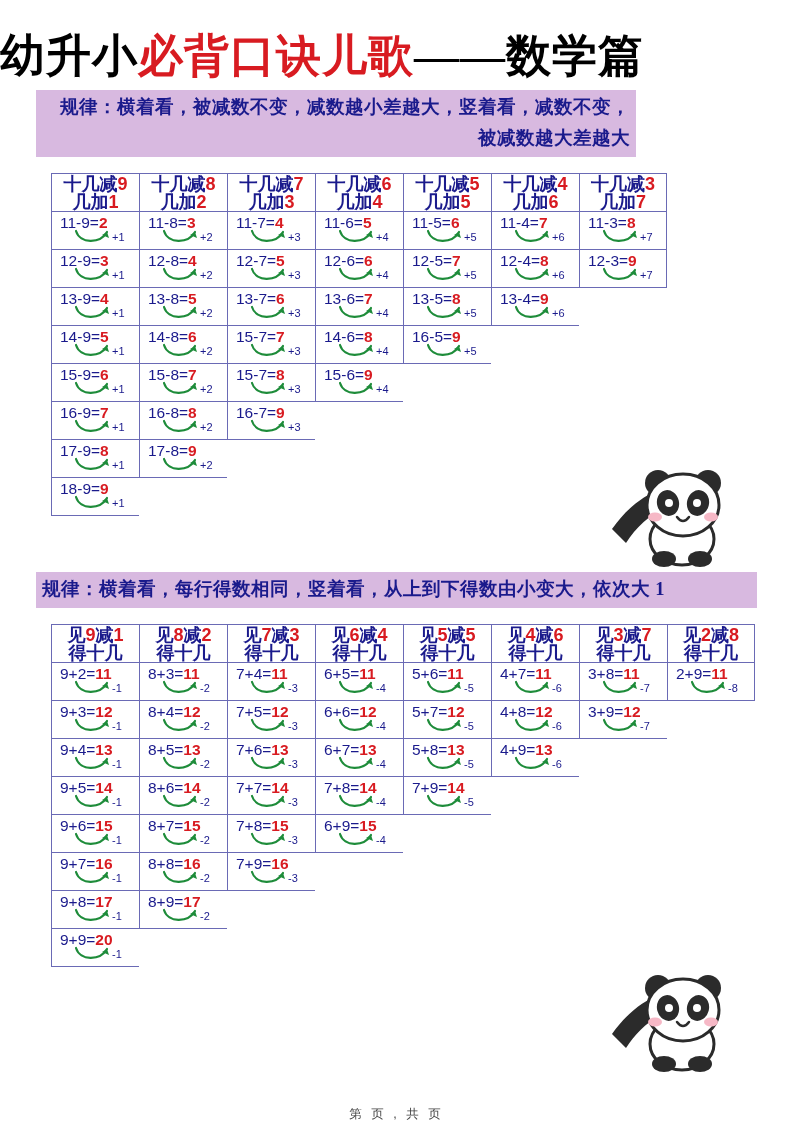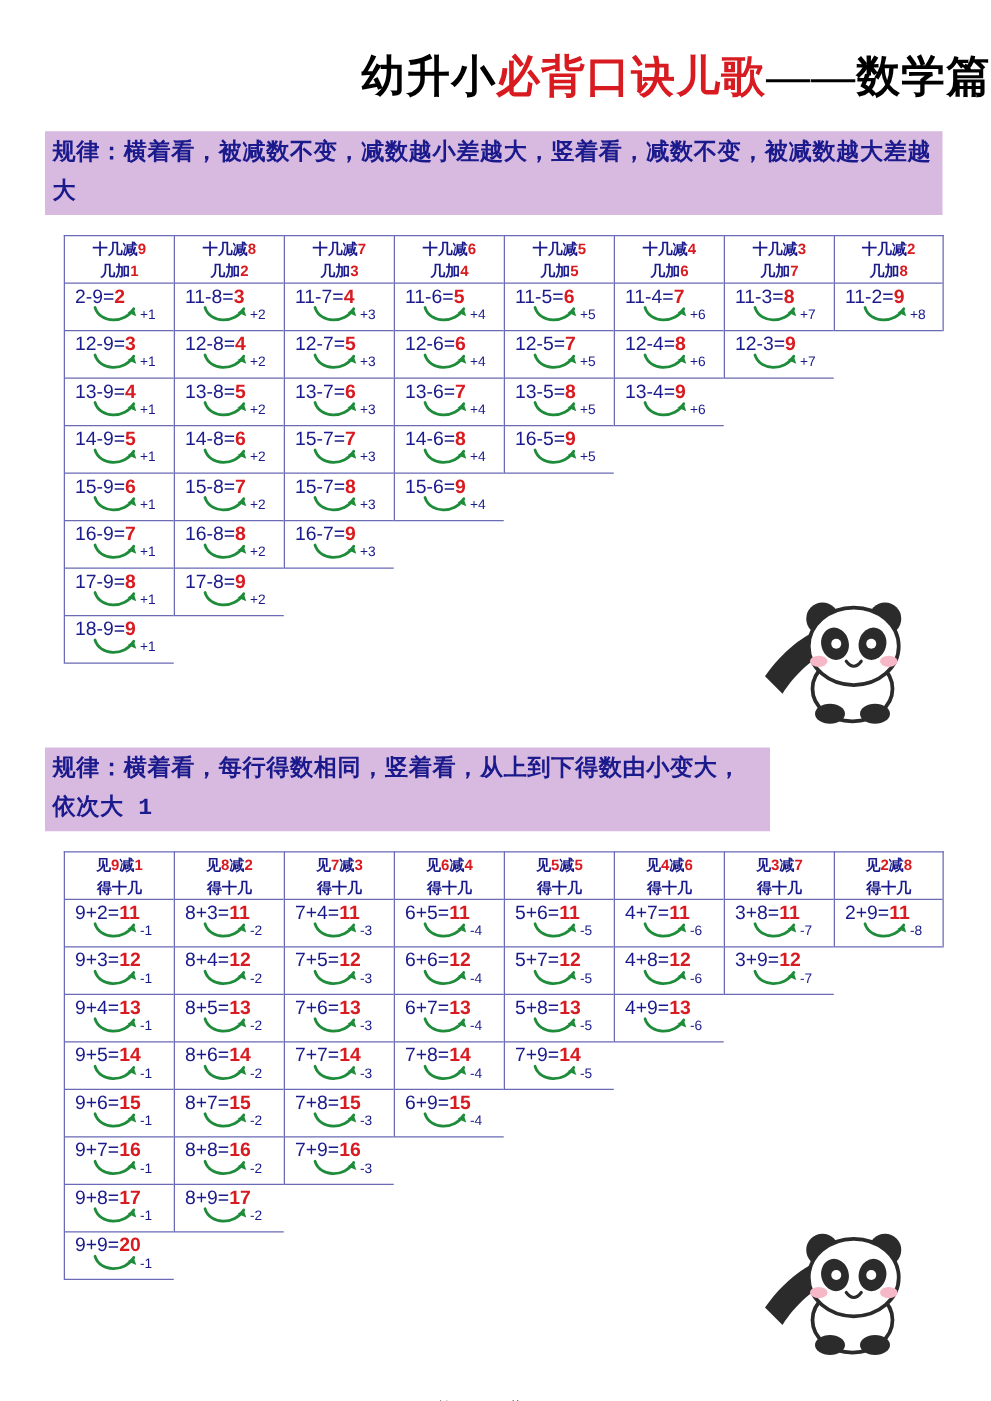--- a/index.html
+++ b/index.html
@@ -16,45 +16,45 @@
   }
   .page {
     position: relative;
     width: 793px;
     height: 1121px;
     box-sizing: border-box;
   }
 
   
   .title {
-    text-align: right;
-    font-size: 35px;
+    text-align: left;
+    font-size: 45px;
     font-weight: bold;
     letter-spacing: 1px;
-    margin-top: 38px;
+    margin-top: 26px;
     white-space: nowrap;
     font-family: "Liberation Serif", "DejaVu Serif", serif;
   }
   .title .t-black { color: #000000; }
   .title .t-red { color: #d81b21; }
 
   
   .rule {
     margin: 0 36px;
     background: #d8b9e0;
     color: #1a1a8c;
     font-size: 18.5px;
     font-weight: bold;
     line-height: 31px;
     padding: 2px 6px 3px 6px;
     box-sizing: border-box;
     letter-spacing: 0.5px;
   }
-  .rule-1 { margin-top: 20px; width: 718px; }
-  .rule-2 { margin-top: 15px; width: 580px; font-family: Liberation Mono, monospace; }
+  .rule-1 { margin-top: 4px; width: 600px; text-align: right; }
+  .rule-2 { margin-top: 4px; width: 721px; }
 
   
   .grid-wrap {
     position: relative;
     margin-left: 51px;
     margin-top: 16px;
   }
   .col-row {
     display: flex;
     align-items: flex-start;
@@ -66,21 +66,21 @@
     border-top: 1px solid #6a6ab5;
   }
   .col:last-child {
     border-right: 1px solid #6a6ab5;
   }
   .hdr {
     height: 38px;
     box-sizing: border-box;
     border-bottom: 1px solid #6a6ab5;
     text-align: center;
-    font-size: 12px;
+    font-size: 18px;
     font-weight: bold;
     line-height: 18px;
     padding-top: 1px;
     color: #d81b21;
     font-family: "Liberation Sans", sans-serif;
   }
   .hdr .blue { color: #1a1a8c; }
   .hdr .red { color: #d81b21; }
   .cell {
     height: 38px;
@@ -143,21 +143,21 @@
   <div class="title">
     <span class="t-black">幼升小</span><span class="t-red">必背口诀儿歌</span><span class="t-black">——数学篇</span>
   </div>
 
   <div class="rule rule-1">规律：横着看，被减数不变，减数越小差越大，竖着看，减数不变，被减数越大差越大</div>
 
   <div class="grid-wrap" id="table1-wrap">
       <div class="col-row">
         <div class="col">
           <div class="hdr"><span class="blue">十几减</span><span class="red">9</span><br><span class="blue">几加</span><span class="red">1</span></div>
-          <div class="cell"><span class="eq">2-9=</span><span class="ans">2</span><svg class="arrow" viewBox="0 0 42 20">
+          <div class="cell"><span class="eq">11-9=</span><span class="ans">2</span><svg class="arrow" viewBox="0 0 42 20">
               <path d="M2 4 C6 17, 26 17, 33 5" stroke="#1e8c3a" stroke-width="2.2" fill="none" stroke-linecap="round"></path>
               <path d="M33 5 L28 8 L35 11 Z" fill="#1e8c3a"></path>
             </svg><span class="delta">+1</span></div>
           <div class="cell"><span class="eq">12-9=</span><span class="ans">3</span><svg class="arrow" viewBox="0 0 42 20">
               <path d="M2 4 C6 17, 26 17, 33 5" stroke="#1e8c3a" stroke-width="2.2" fill="none" stroke-linecap="round"></path>
               <path d="M33 5 L28 8 L35 11 Z" fill="#1e8c3a"></path>
             </svg><span class="delta">+1</span></div>
           <div class="cell"><span class="eq">13-9=</span><span class="ans">4</span><svg class="arrow" viewBox="0 0 42 20">
               <path d="M2 4 C6 17, 26 17, 33 5" stroke="#1e8c3a" stroke-width="2.2" fill="none" stroke-linecap="round"></path>
               <path d="M33 5 L28 8 L35 11 Z" fill="#1e8c3a"></path>
@@ -301,27 +301,20 @@
         <div class="col">
           <div class="hdr"><span class="blue">十几减</span><span class="red">3</span><br><span class="blue">几加</span><span class="red">7</span></div>
           <div class="cell"><span class="eq">11-3=</span><span class="ans">8</span><svg class="arrow" viewBox="0 0 42 20">
               <path d="M2 4 C6 17, 26 17, 33 5" stroke="#1e8c3a" stroke-width="2.2" fill="none" stroke-linecap="round"></path>
               <path d="M33 5 L28 8 L35 11 Z" fill="#1e8c3a"></path>
             </svg><span class="delta">+7</span></div>
           <div class="cell"><span class="eq">12-3=</span><span class="ans">9</span><svg class="arrow" viewBox="0 0 42 20">
               <path d="M2 4 C6 17, 26 17, 33 5" stroke="#1e8c3a" stroke-width="2.2" fill="none" stroke-linecap="round"></path>
               <path d="M33 5 L28 8 L35 11 Z" fill="#1e8c3a"></path>
             </svg><span class="delta">+7</span></div>
-        </div>
-        <div class="col">
-          <div class="hdr"><span class="blue">十几减</span><span class="red">2</span><br><span class="blue">几加</span><span class="red">8</span></div>
-          <div class="cell"><span class="eq">11-2=</span><span class="ans">9</span><svg class="arrow" viewBox="0 0 42 20">
-              <path d="M2 4 C6 17, 26 17, 33 5" stroke="#1e8c3a" stroke-width="2.2" fill="none" stroke-linecap="round"></path>
-              <path d="M33 5 L28 8 L35 11 Z" fill="#1e8c3a"></path>
-            </svg><span class="delta">+8</span></div>
         </div>
       </div>
     </div>
 
   <div class="panda panda-1">
     <svg viewBox="0 0 135 120" width="135" height="120">
 
       <path d="M12 78 C26 58, 44 44, 58 40 L66 56 C52 62, 36 76, 26 92 Z" fill="#2b2b2b"></path>
 
       <ellipse cx="82" cy="88" rx="32" ry="26" fill="#ffffff" stroke="#2b2b2b" stroke-width="3"></ellipse>

